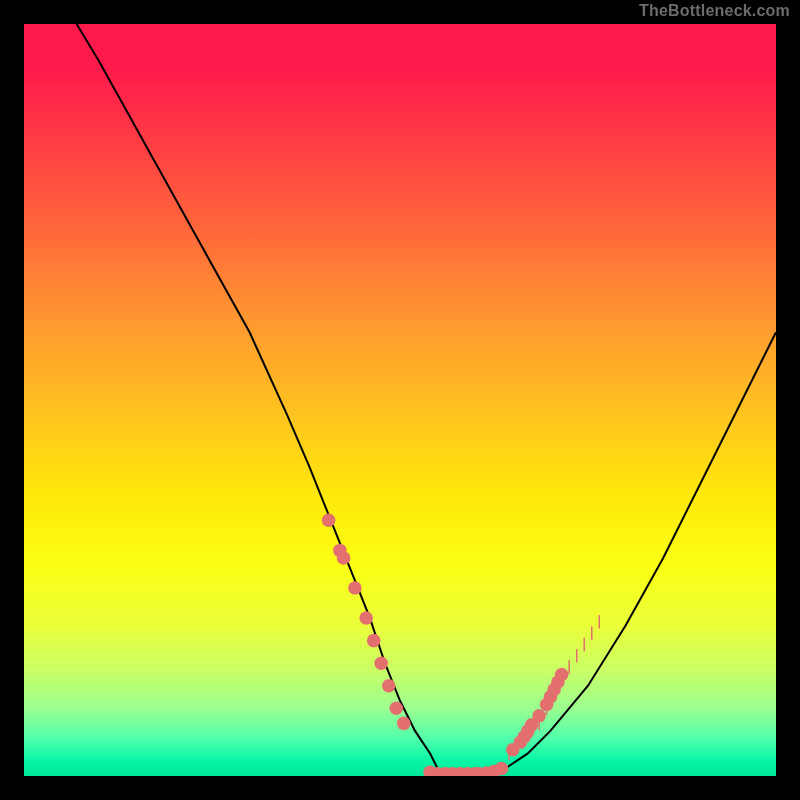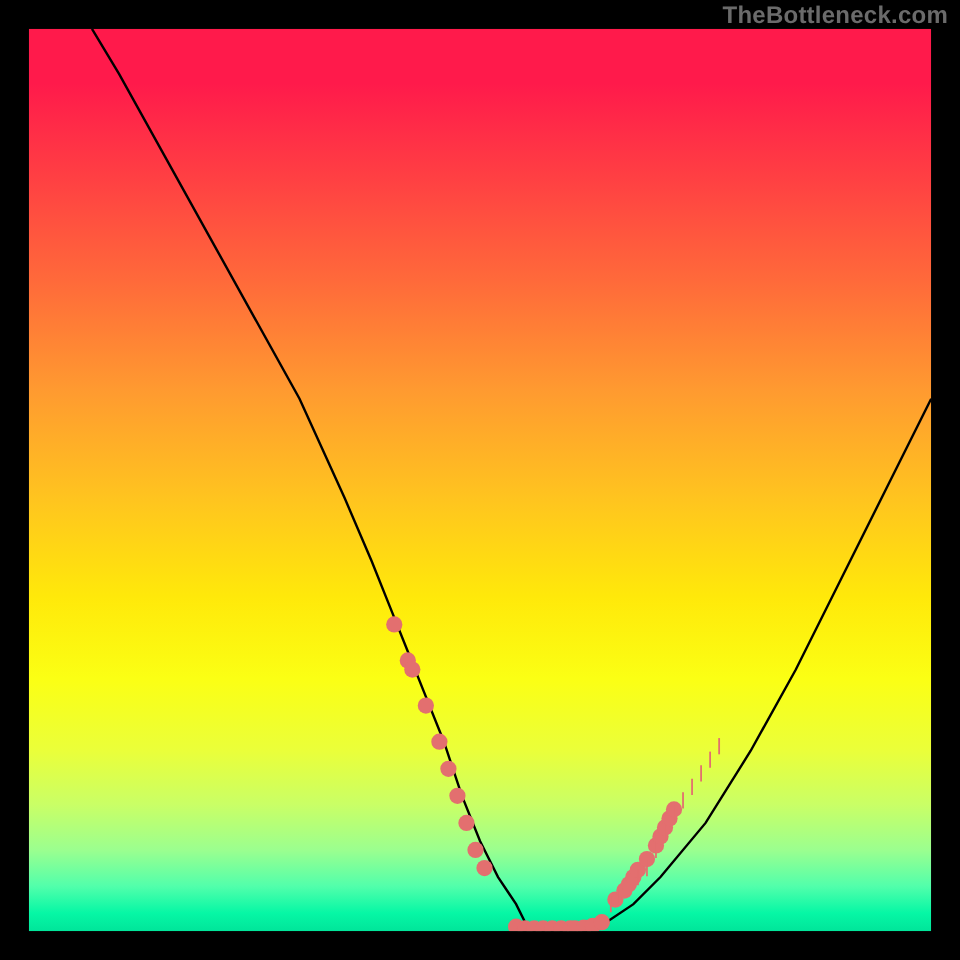--- a/index.html
+++ b/index.html
@@ -47,21 +47,21 @@
   }
   .svg-layer {
     position: absolute;
     inset: 0;
   }
   .watermark {
     position: absolute;
     top: 2px;
     right: 10px;
     font-family: Arial, Helvetica, sans-serif;
-    font-size: 20px;
+    font-size: 16px;
     font-weight: 600;
     color: #6b6b6b;
     letter-spacing: 0.2px;
   }
 </style>
 </head>
 <body>
 
 <div class="outer">
   <div class="watermark">TheBottleneck.com</div>

